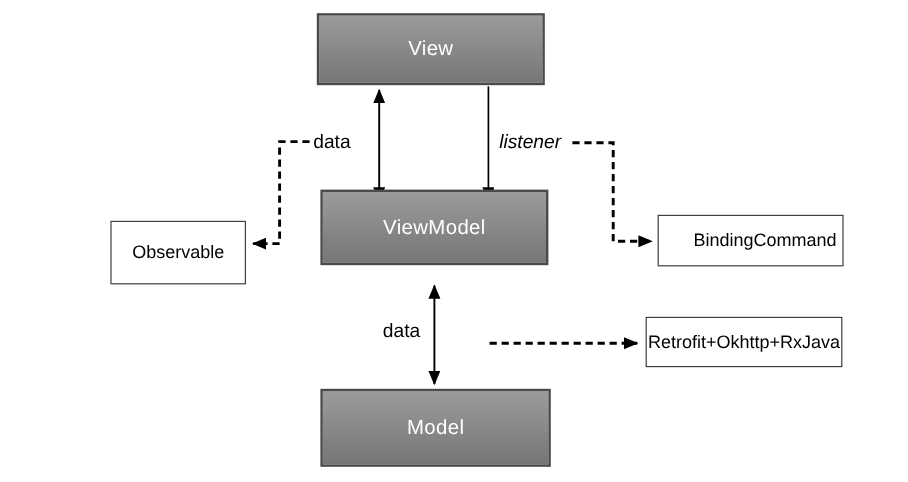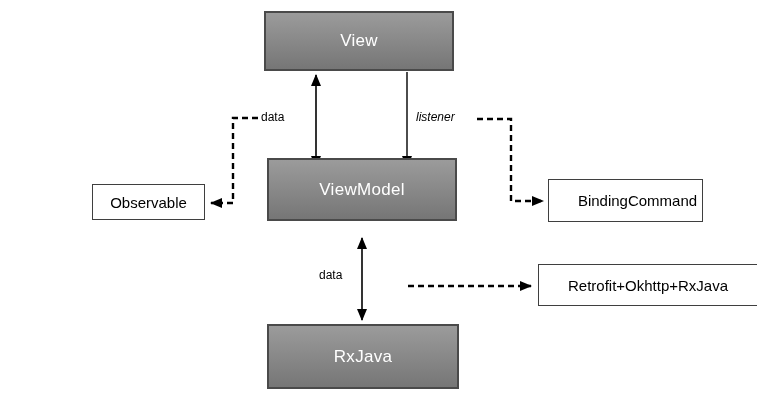--- a/index.html
+++ b/index.html
@@ -39,26 +39,26 @@
   }
   .node.white {
     background: var(--side-node-fill, #ffffff);
     border: 1.5px solid var(--side-node-border, #3f3f3f);
     color: var(--line, #000000);
     font-size: 15px;
   }
   .node-view      { left: 264px; top: 11px;  width: 190px; height: 60px; }
   .node-viewmodel { left: 267px; top: 158px; width: 190px; height: 63px; }
   .node-model     { left: 267px; top: 324px; width: 192px; height: 65px; }
-  .node-observable      { left: 92px;  top: 184px; width: 113px; height: 36px; }
+  .node-observable      { left: 92px;  top: 184px; width: 113px; height: 53px; }
   .node-bindingcommand  { left: 548px; top: 179px; width: 155px; height: 43px; padding-left: 24px; }
-  .node-retrofit        { left: 538px; top: 264px; width: 220px; height: 42px; text-align: center; }
+  .node-retrofit        { left: 538px; top: 264px; width: 164px; height: 42px; text-align: center; }
   .edge-label {
     position: absolute;
-    font-size: 12px;
+    font-size: 16px;
     color: var(--line, #000000);
     white-space: nowrap;
   }
   .label-data-top   { left: 261px; top: 110px; }
   .label-listener   { left: 416px; top: 110px; font-style: italic; }
   .label-data-bottom{ left: 319px; top: 268px; }
 </style>
 </head>
 <body>
 
@@ -84,21 +84,21 @@
     <line x1="408" y1="286" x2="531" y2="286" stroke="#000000" stroke-width="2.4" stroke-dasharray="6 4" marker-end="url(#arrow)"></line>
   </svg>
 
   <div class="node gray node-view">
     <span>View</span>
   </div>
   <div class="node gray node-viewmodel">
     <span>ViewModel</span>
   </div>
   <div class="node gray node-model">
-    <span>RxJava</span>
+    <span>Model</span>
   </div>
 
   <div class="node white node-observable">
     <span>Observable</span>
   </div>
   <div class="node white node-bindingcommand">
     <span>BindingCommand</span>
   </div>
   <div class="node white node-retrofit">
     <span>Retrofit+Okhttp+RxJava</span>

